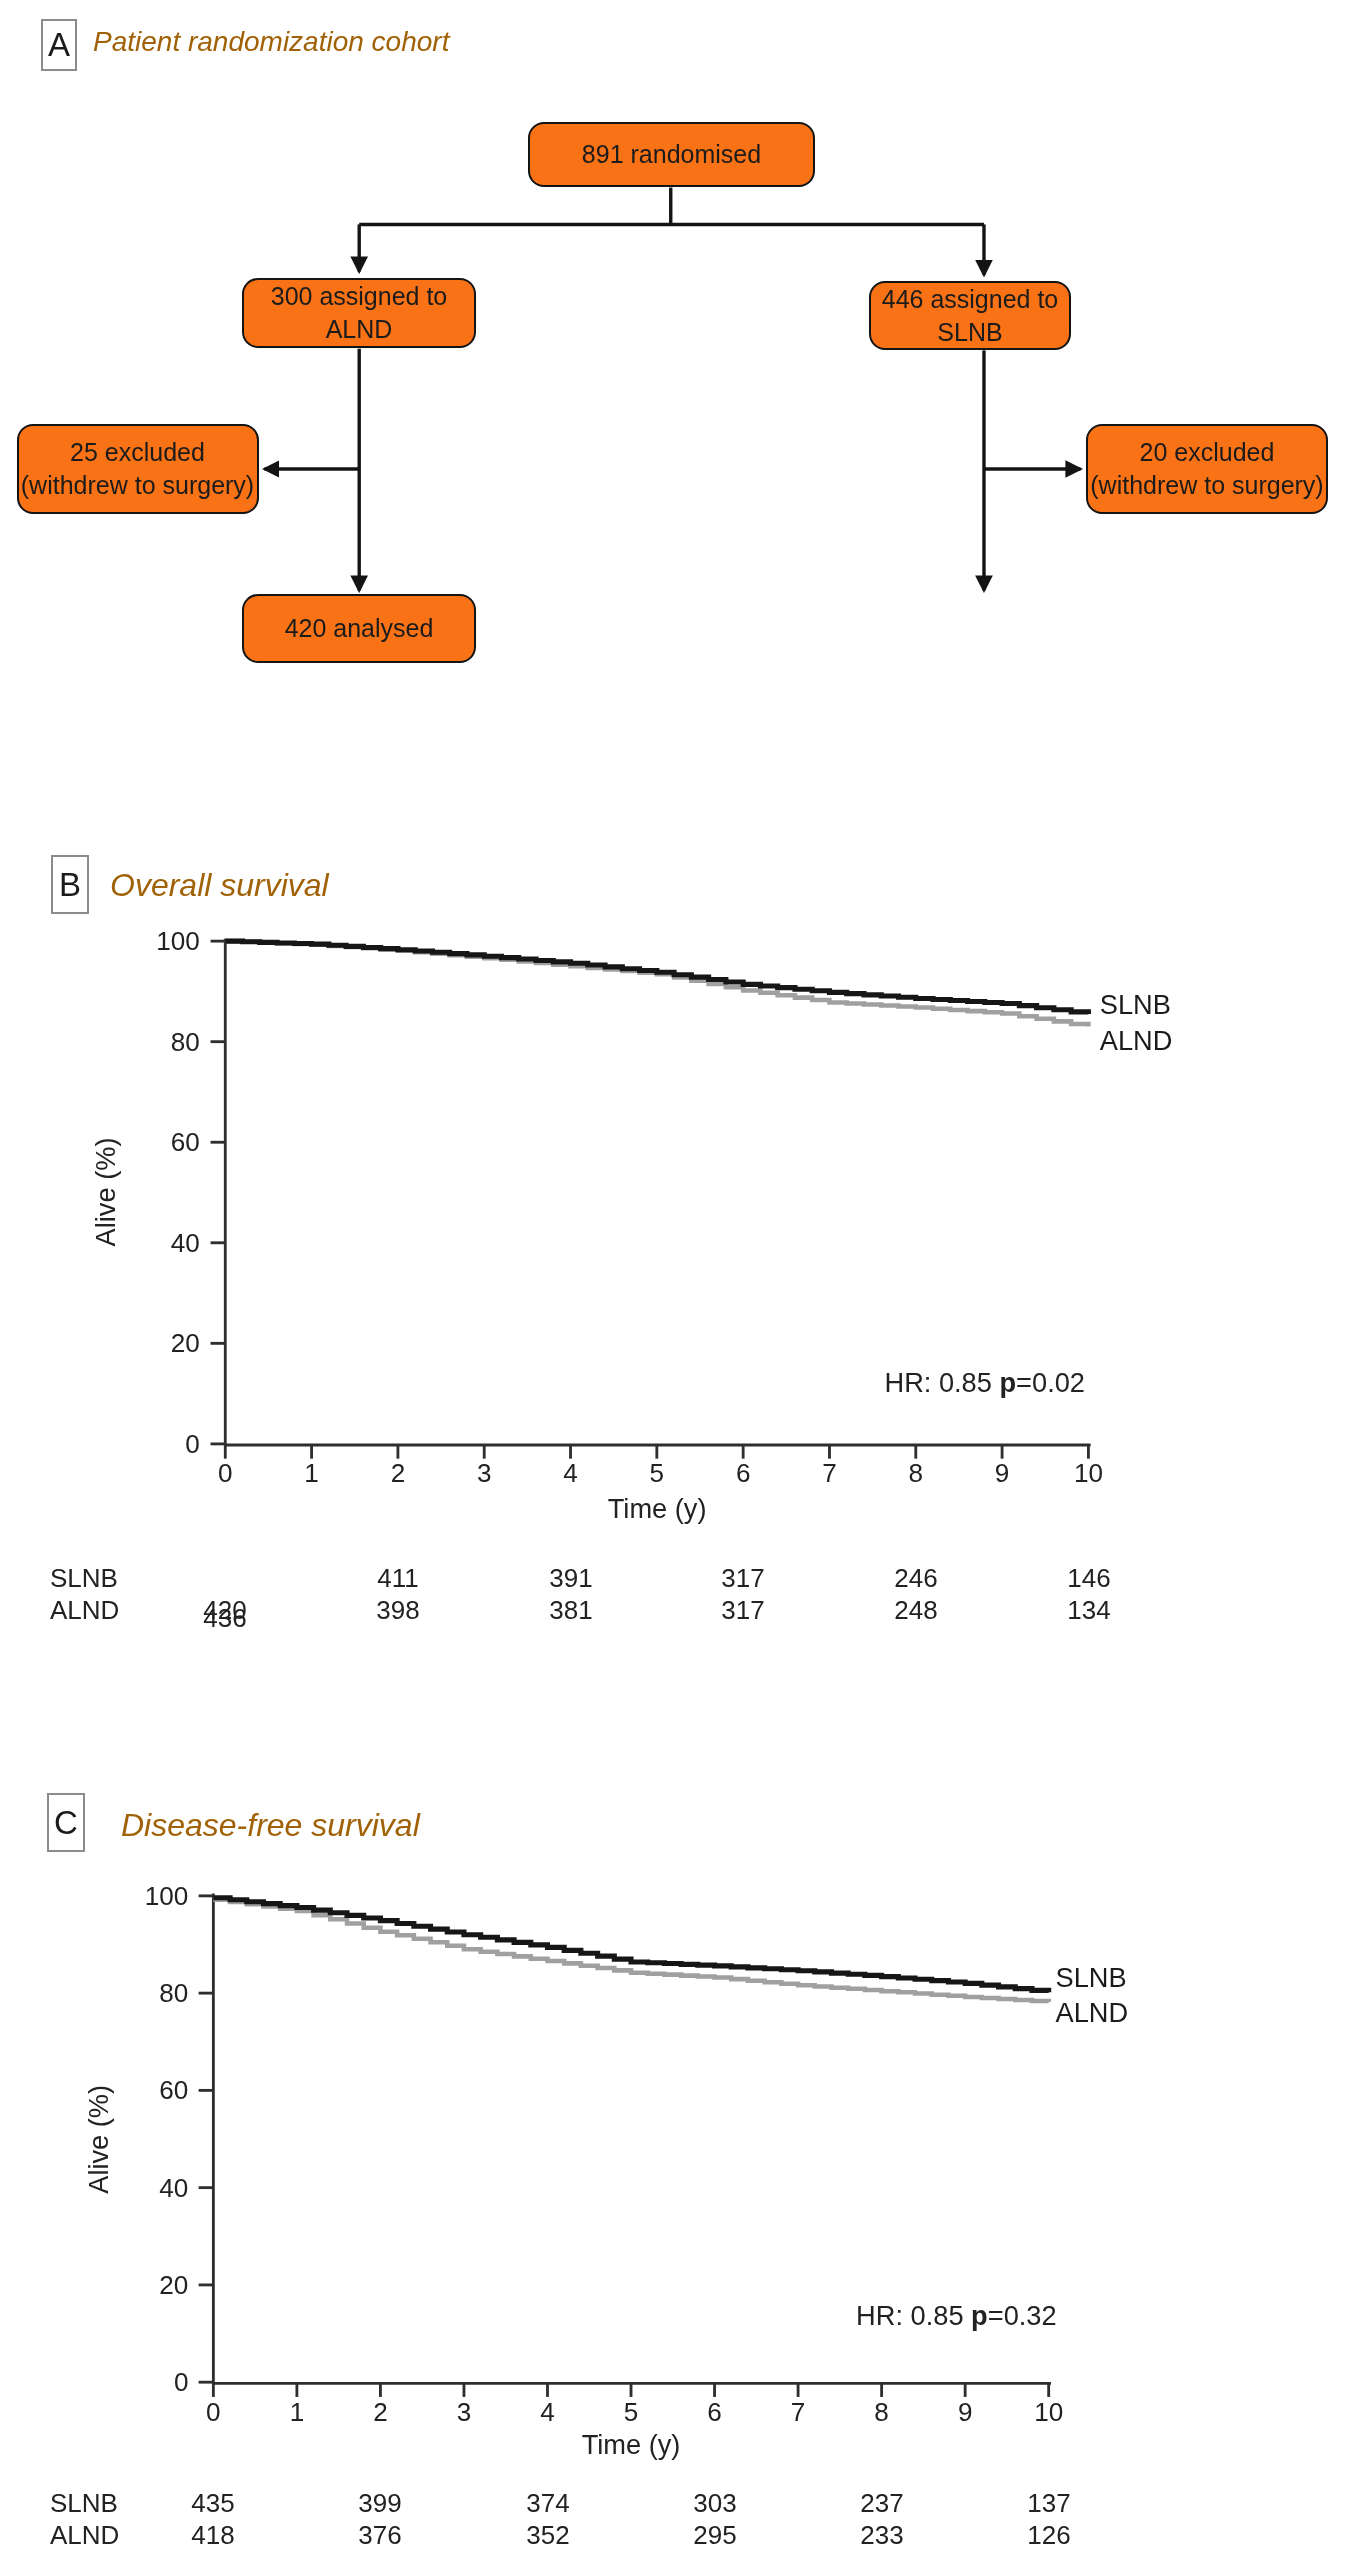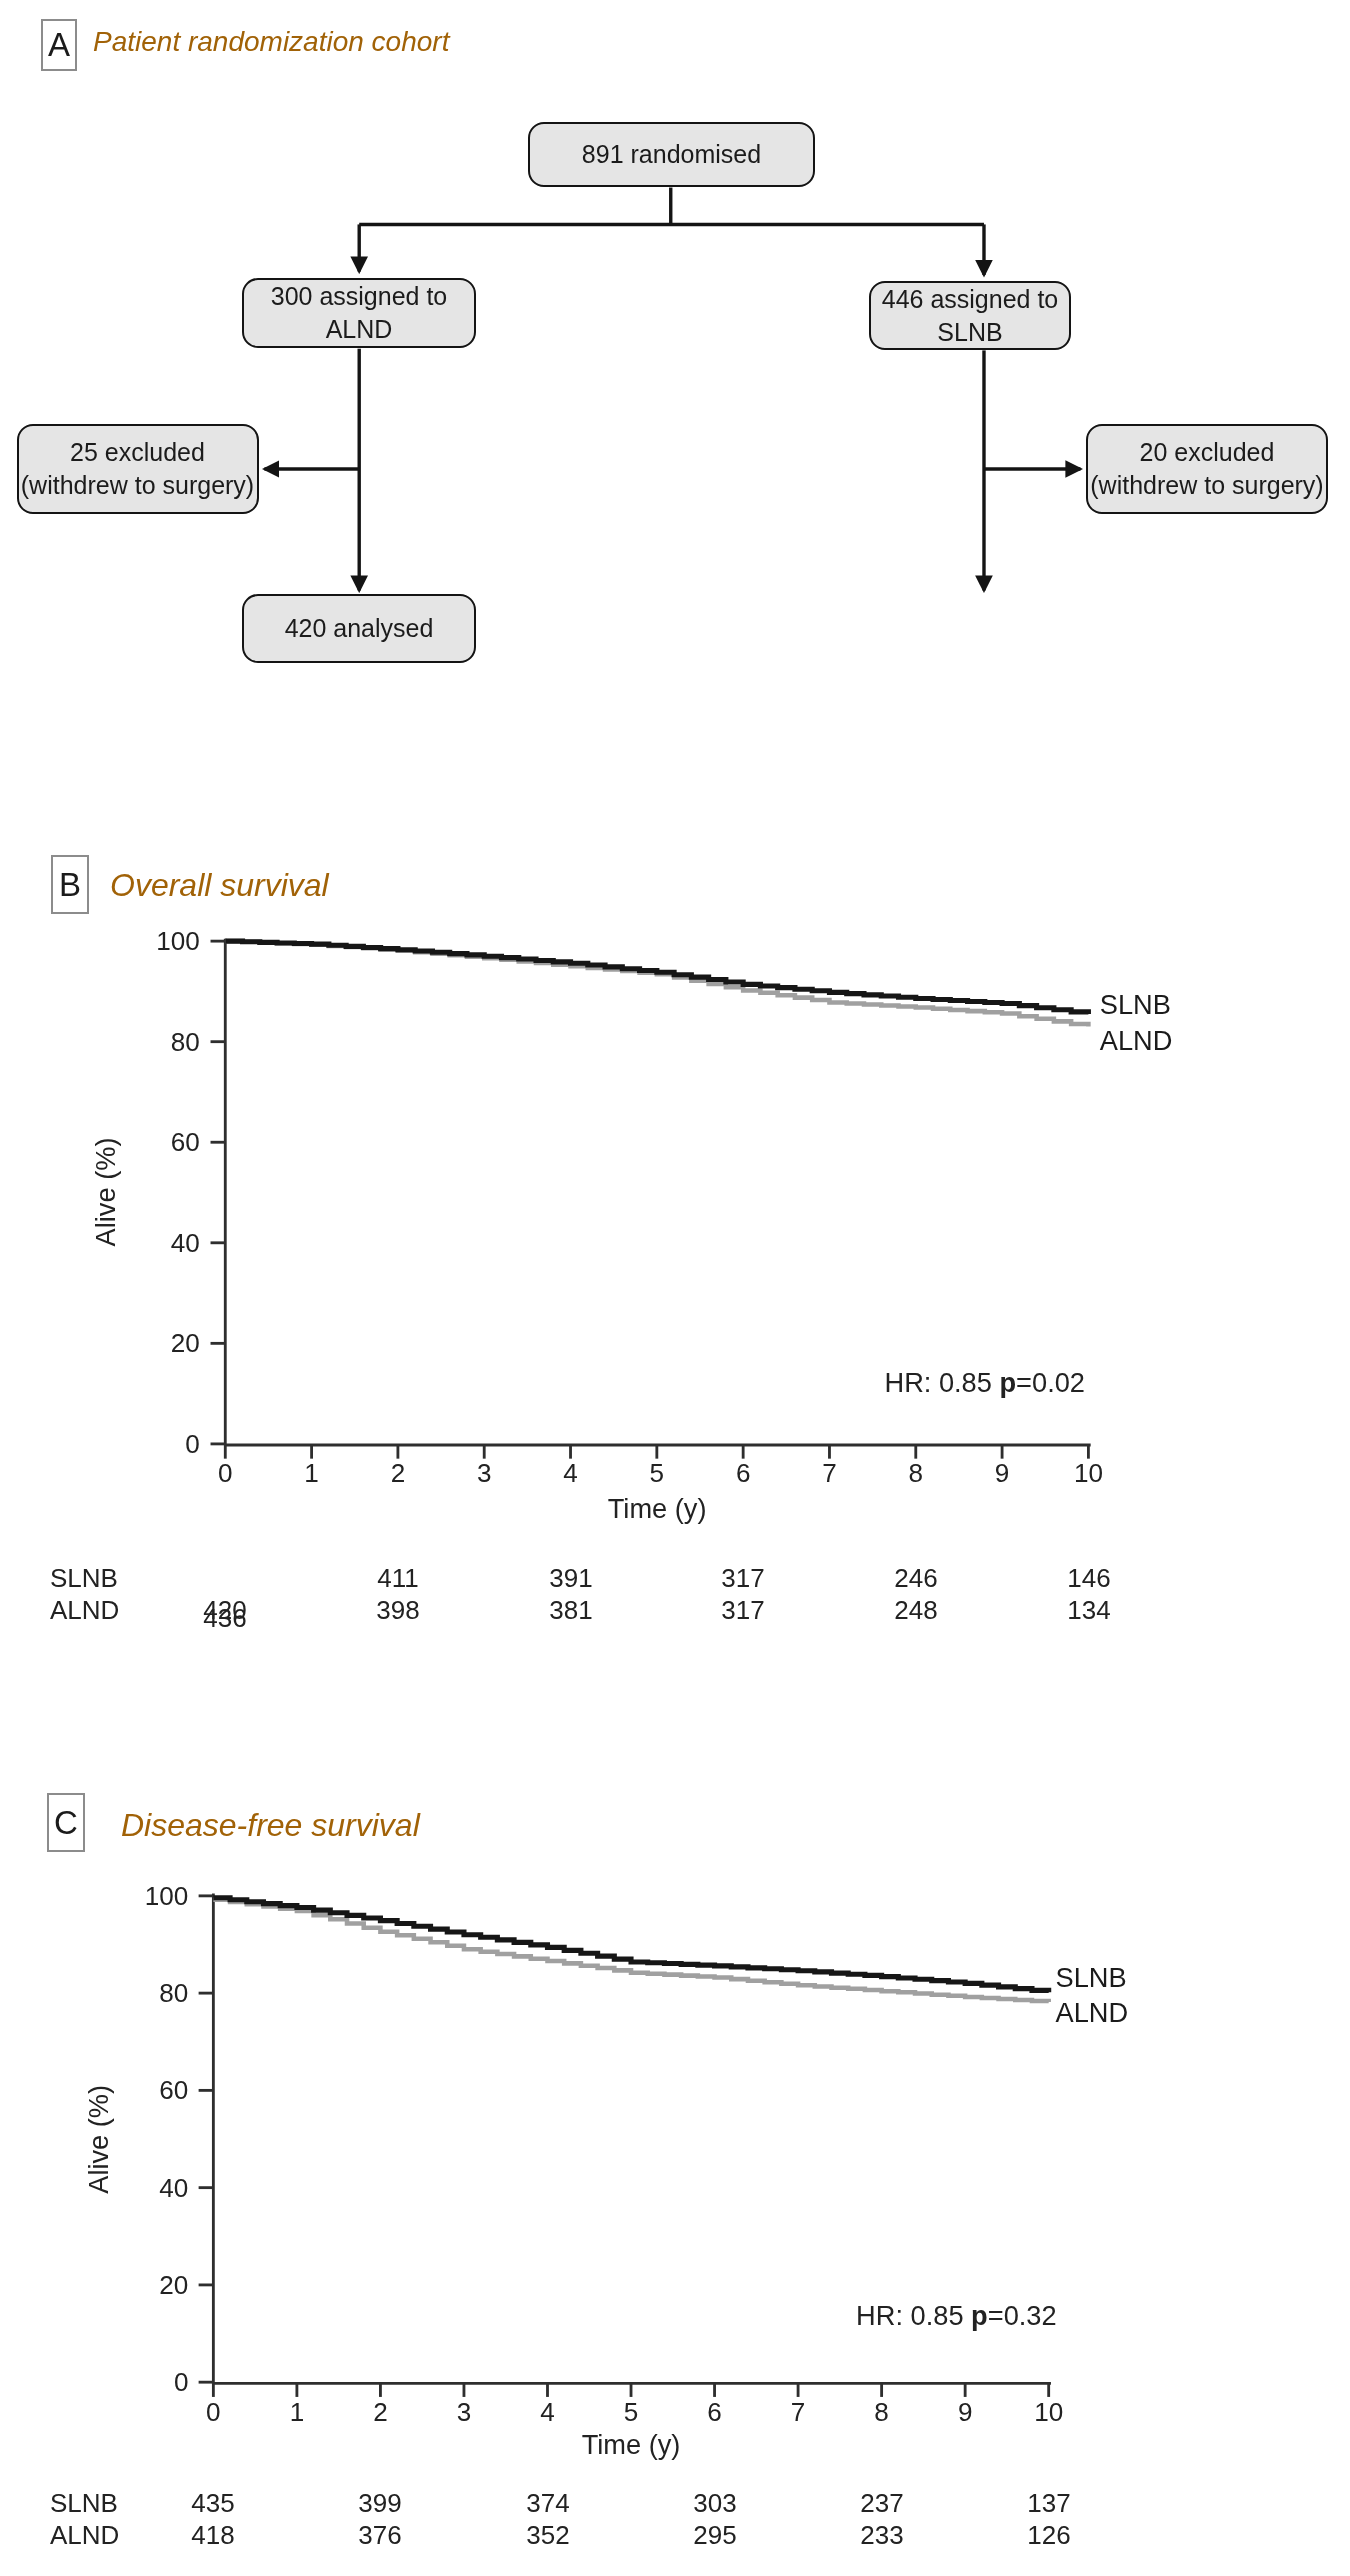--- a/index.html
+++ b/index.html
@@ -5,21 +5,21 @@
   html,body{margin:0;padding:0;background:#ffffff;}
   .page{position:relative;width:1350px;height:2576px;background:#ffffff;
         font-family:"Liberation Sans", sans-serif;color:#222;overflow:hidden;}
   
   .tag-box{position:absolute;display:flex;align-items:center;justify-content:center;
            border:2.3px solid #8c8c8c;background:#fff;box-sizing:border-box;}
   .tag-box span{font-size:33px;color:#1b1b1b;}
   .panel-title{position:absolute;font-size:32px;color:#a16207;white-space:nowrap;font-style:italic;}
   
   .flow-box{position:absolute;display:flex;flex-direction:column;align-items:center;justify-content:center;
-            border:2.8px solid #141414;border-radius:16px;background:#e5e5e5;box-sizing:border-box;
+            border:2.8px solid #141414;border-radius:16px;background:#f97316;box-sizing:border-box;
             font-size:25px;line-height:1.32;color:#1b1b1b;text-align:center;white-space:nowrap;}
   svg{position:absolute;left:0;overflow:visible;}
   .risk-name{position:absolute;font-size:26px;color:#222;white-space:nowrap;}
   .risk-count{position:absolute;font-size:26px;color:#222;transform:translateX(-50%);white-space:nowrap;}
 </style>
 </head>
 <body>
 
 <div class="page">
 

